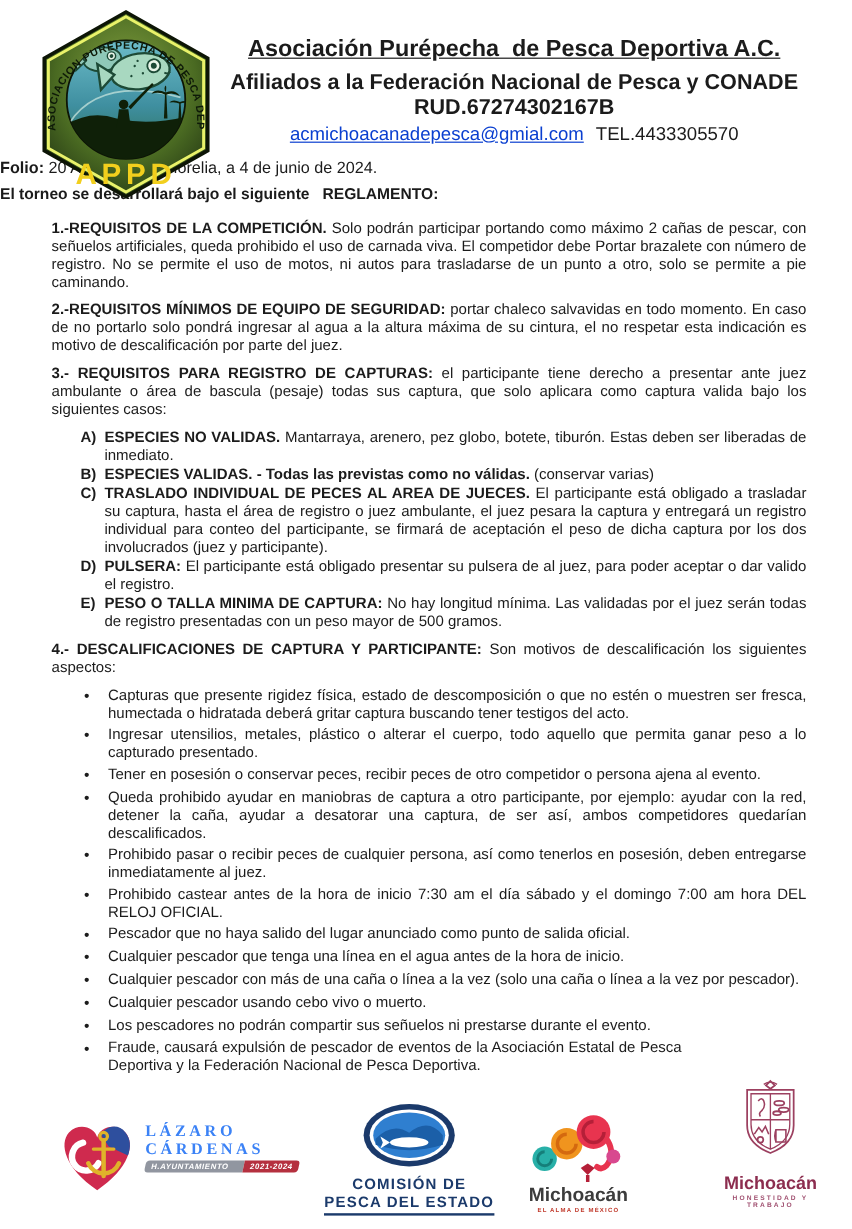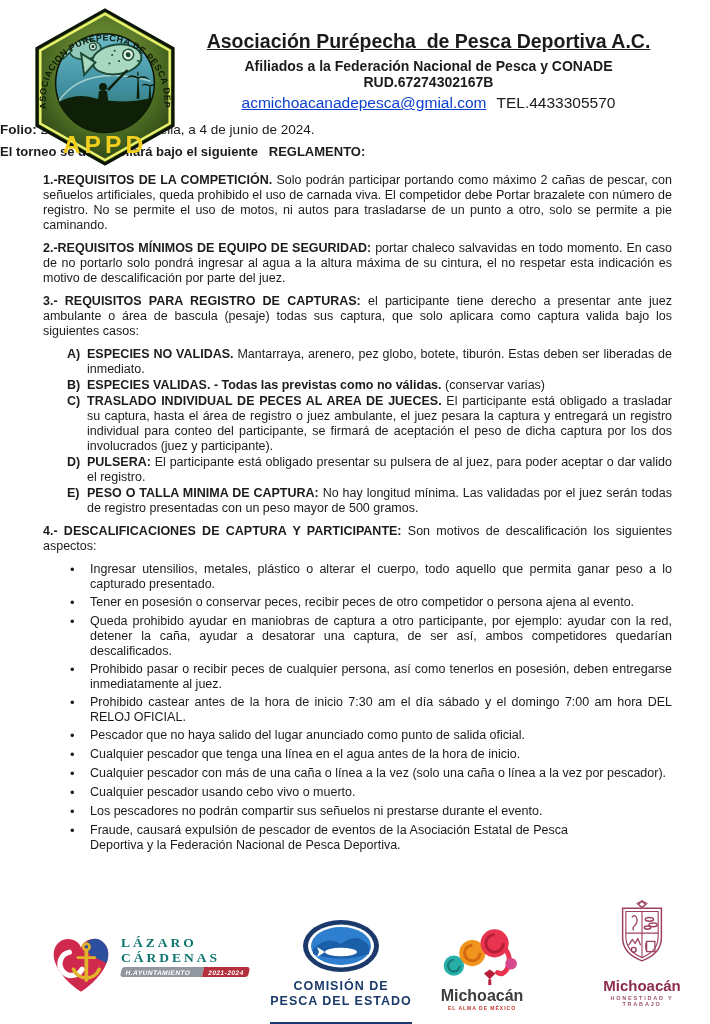--- a/index.html
+++ b/index.html
@@ -5,21 +5,21 @@
   * { margin:0; padding:0; box-sizing:border-box; }
   html,body { background:#ffffff; }
   .page {
     position:relative; width:710px; height:1024px; background:#ffffff;
     font-family:"Liberation Sans", sans-serif; color:#1b1b1b; overflow:hidden;
   }
   
   .appd-logo { position:absolute; left:26px; top:8px; width:158px; height:158px; }
   .head-text { margin:0 38px 0 185px; padding-top:30px; text-align:center; }
   .org-name { font-size:19.5px; font-weight:bold; text-decoration:underline; white-space:pre-wrap; }
-  .affiliation { font-size:14px; font-weight:bold; margin-top:5px; }
+  .affiliation { font-size:18px; font-weight:bold; margin-top:5px; }
   .contact { font-size:15.5px; font-weight:normal; margin-top:4px; }
   .email { color:#0a3fd0; text-decoration:underline; }
   .tel { margin-left:10px; }
   .folio-line { text-align:left; margin:10px 36px 0 0; font-size:13.5px; }
   .folio-line b { font-weight:bold; }
   .hoja-line { text-align:right; margin:3px 36px 0 0; font-size:13.5px; font-weight:bold; }
   .intro-line { text-align:left; font-size:13px; font-weight:bold; margin-top:7px; white-space:pre-wrap; }
   
   .content { margin:14px 38px 0 43px; font-size:12.5px; line-height:15px; }
   .rule { text-align:justify; margin:8px 0; }
@@ -32,28 +32,28 @@
   .bitem { display:flex; margin:3px 0; }
   .bitem .dot { flex:none; width:20px; }
   .bitem .dot::before { content:"\2022"; font-size:13px; }
   .bitem .itext { flex:1; text-align:justify; }
   .bitem:last-child .itext { max-width:478px; }
   
   .footer { position:absolute; left:0; top:893px; width:710px; height:131px; }
   .lz { position:absolute; left:45px; top:40px; display:flex; align-items:flex-start; }
   .lz-text { margin-left:4px; margin-top:2px; }
   .lz-line { font-family:"Liberation Serif", serif; font-weight:bold; font-size:13.5px;
-             letter-spacing:3px; color:#0f766e; line-height:15px; }
+             letter-spacing:3px; color:#3b82f6; line-height:15px; }
   .lz-banner { display:flex; margin-top:2px; transform:skewX(-12deg); width:128px; }
   .lz-banner span { color:#fff; font-size:6.5px; font-weight:bold; padding:1.5px 5px; letter-spacing:0.5px; }
   .lz-banner .bl { background:#9196a0; flex:1; border-radius:3px 0 0 3px; }
   .lz-banner .br { background:#b5303f; border-radius:0 3px 3px 0; }
   .cm { position:absolute; left:250px; top:26px; width:182px; text-align:center; }
   .cm-text { display:inline-block; color:#1b3a6b; font-weight:bold; font-size:12.5px;
-             letter-spacing:1px; line-height:15px; border-bottom:2px solid #1b3a6b; padding-bottom:13px; }
+             letter-spacing:1px; line-height:15px; border-bottom:2px solid #1b3a6b; padding-bottom:1px; }
   .mt { position:absolute; left:423px; top:30px; width:118px; text-align:center; }
   .mt-name { font-size:16px; font-weight:bold; color:#3c3c3c; margin-top:-4px; }
   .mt-tag { font-size:5px; letter-spacing:1px; color:#c0392b; font-weight:bold; }
   .ms { position:absolute; right:16px; top:6px; width:104px; text-align:center; }
   .ms-name { font-size:15px; font-weight:bold; color:#8c2d4f; margin-top:2px; }
   .ms-tag { font-size:5.5px; letter-spacing:1.8px; color:#a05070; font-weight:bold; margin-top:1px; }
 </style>
 </head>
 <body>
 
@@ -157,20 +157,24 @@
         <span class="marker">E)</span>
         <div class="itext"><b>PESO O TALLA MINIMA DE CAPTURA:</b><span> No hay longitud mínima. Las validadas por el juez serán todas de registro presentadas con un peso mayor de 500 gramos.</span></div>
       </div>
     </div>
 
     <p class="rule"><b>4.- DESCALIFICACIONES DE CAPTURA Y PARTICIPANTE:</b><span> Son motivos de descalificación los siguientes aspectos:</span></p>
 
     <div class="bullets">
       <div class="bitem">
           <span class="dot"></span>
+          <div class="itext">Capturas que presente rigidez física, estado de descomposición o que no estén o muestren ser fresca, humectada o hidratada deberá gritar captura buscando tener testigos del acto.</div>
+        </div>
+      <div class="bitem">
+          <span class="dot"></span>
           <div class="itext">Ingresar utensilios, metales, plástico  o alterar el cuerpo, todo aquello que permita ganar peso a lo capturado presentado.</div>
         </div>
       <div class="bitem">
           <span class="dot"></span>
           <div class="itext">Tener en posesión o conservar peces, recibir peces de otro competidor o persona ajena al evento.</div>
         </div>
       <div class="bitem">
           <span class="dot"></span>
           <div class="itext">Queda prohibido ayudar en maniobras de captura a otro participante, por ejemplo: ayudar con la red, detener la caña, ayudar a desatorar una captura, de ser así, ambos competidores quedarían descalificados.</div>
         </div>

